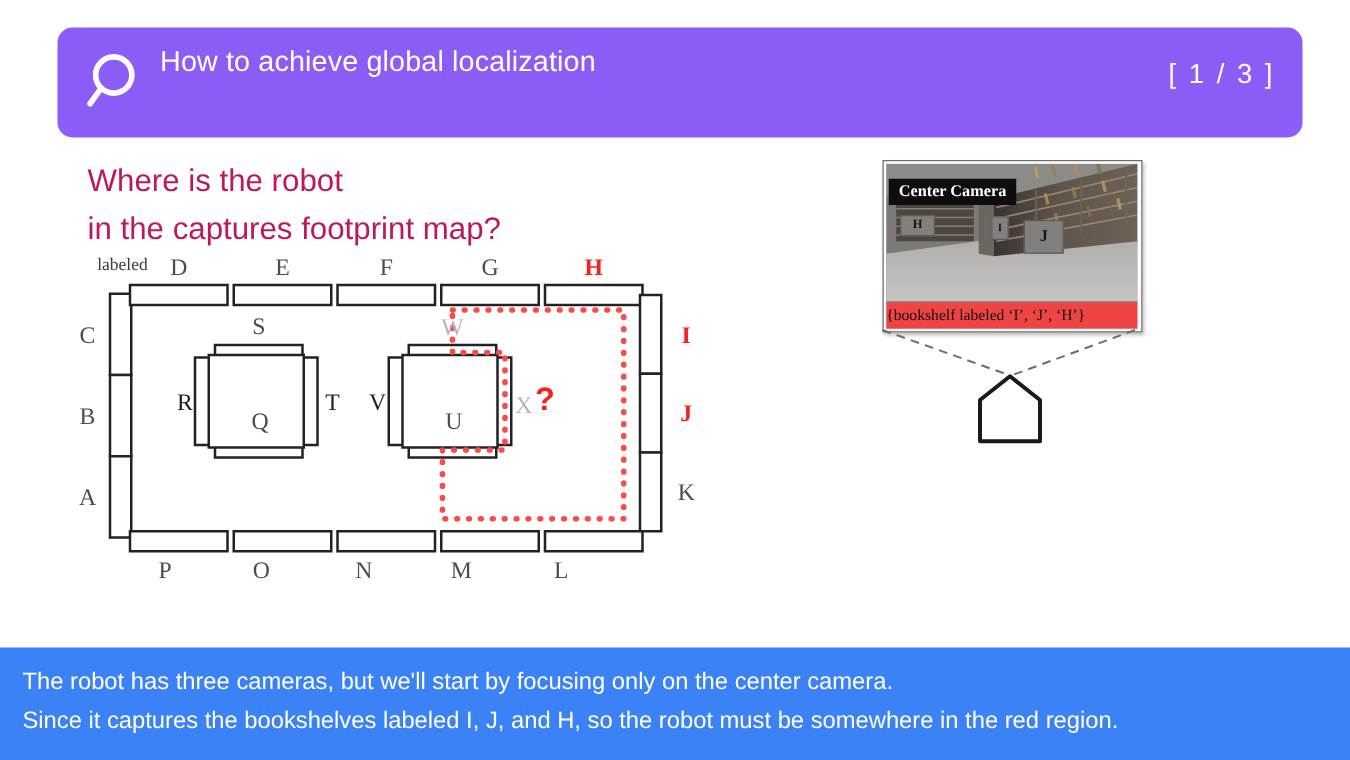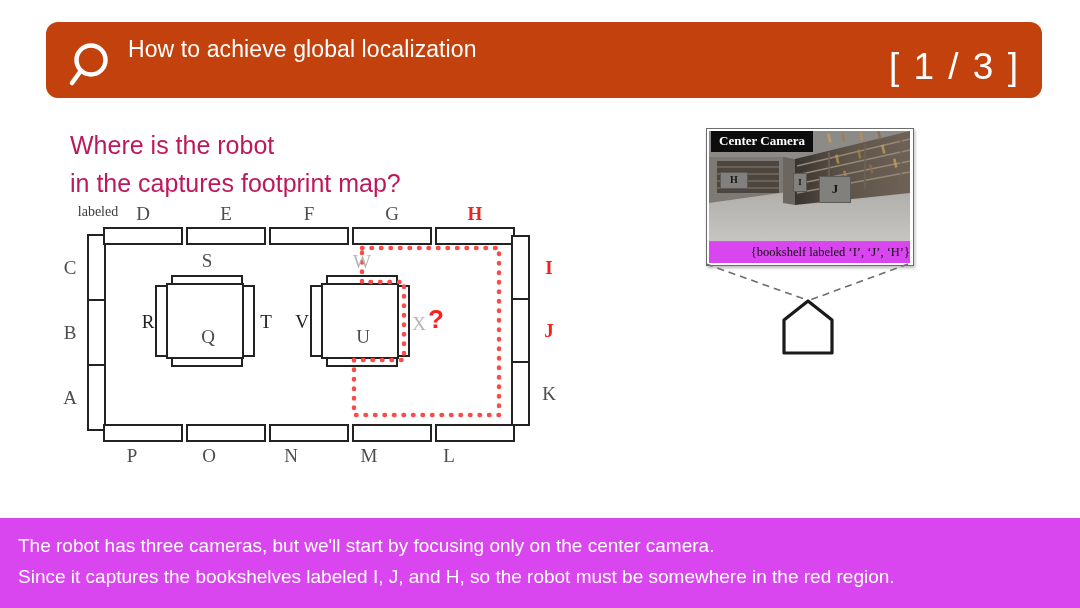--- a/index.html
+++ b/index.html
@@ -16,22 +16,22 @@
     font-family: "Liberation Sans", sans-serif;
     -webkit-font-smoothing: antialiased;
   }
 
   
   #banner {
     position: absolute;
     left: 46px;
     top: 22px;
     width: 996px;
-    height: 76px;
-    background: #c2410c;
+    height: 88px;
+    background: #8b5cf6;
     border-radius: 12px;
     box-sizing: border-box;
     padding-left: 10px;
   }
   #banner-icon {
     position: absolute;
     left: 18px;
     top: 14px;
     width: 60px;
     height: 60px;
@@ -45,21 +45,21 @@
     font-size: 23px;
     line-height: 33px;
     letter-spacing: 0.1px;
   }
   .banner-line { display: block; white-space: nowrap; }
   #page-indicator {
     position: absolute;
     right: 22px;
     top: 24px;
     color: #ffffff;
-    font-size: 37px;
+    font-size: 22px;
     letter-spacing: 2px;
     white-space: nowrap;
   }
 
   
   #headline {
     position: absolute;
     left: 70px;
     top: 126px;
     font-size: 25px;
@@ -94,43 +94,43 @@
     position: absolute;
     left: 2px; top: 2px;
     width: 201px;
     height: 110px;
     overflow: hidden;
     background: #b9b8b6;
   }
   #camera-badge {
     position: absolute;
     left: 4px;
-    top: 2px;
+    top: 14px;
     background: #0d0d0d;
     color: #ffffff;
     font-family: "Liberation Serif", serif;
     font-weight: bold;
     font-size: 13px;
     padding: 2px 8px 3px 8px;
     z-index: 6;
     white-space: nowrap;
   }
   #camera-caption {
     position: absolute;
     left: 2px;
     bottom: 2px;
     width: 201px;
     height: 22px;
-    background: #d946ef;
+    background: #ef4444;
     border-top: 1px solid #8a8a8a;
     box-sizing: border-box;
     font-family: "Liberation Serif", serif;
     font-size: 12.5px;
     color: #111;
-    text-align: right;
+    text-align: left;
     line-height: 21px;
     white-space: nowrap;
   }
   .shelf-sign {
     position: absolute;
     background: #82807d;
     border: 1px solid #5d5b59;
     color: #161616;
     font-family: "Liberation Serif", serif;
     font-weight: bold;
@@ -147,21 +147,21 @@
     height: 100px;
   }
 
   
   #caption-bar {
     position: absolute;
     left: 0;
     bottom: 0;
     width: 1080px;
     height: 90px;
-    background: #d946ef;
+    background: #3b82f6;
     box-sizing: border-box;
     padding: 12px 0 0 18px;
   }
   .caption-line {
     display: block;
     color: #ffffff;
     font-size: 19px;
     line-height: 31px;
     white-space: nowrap;
   }

